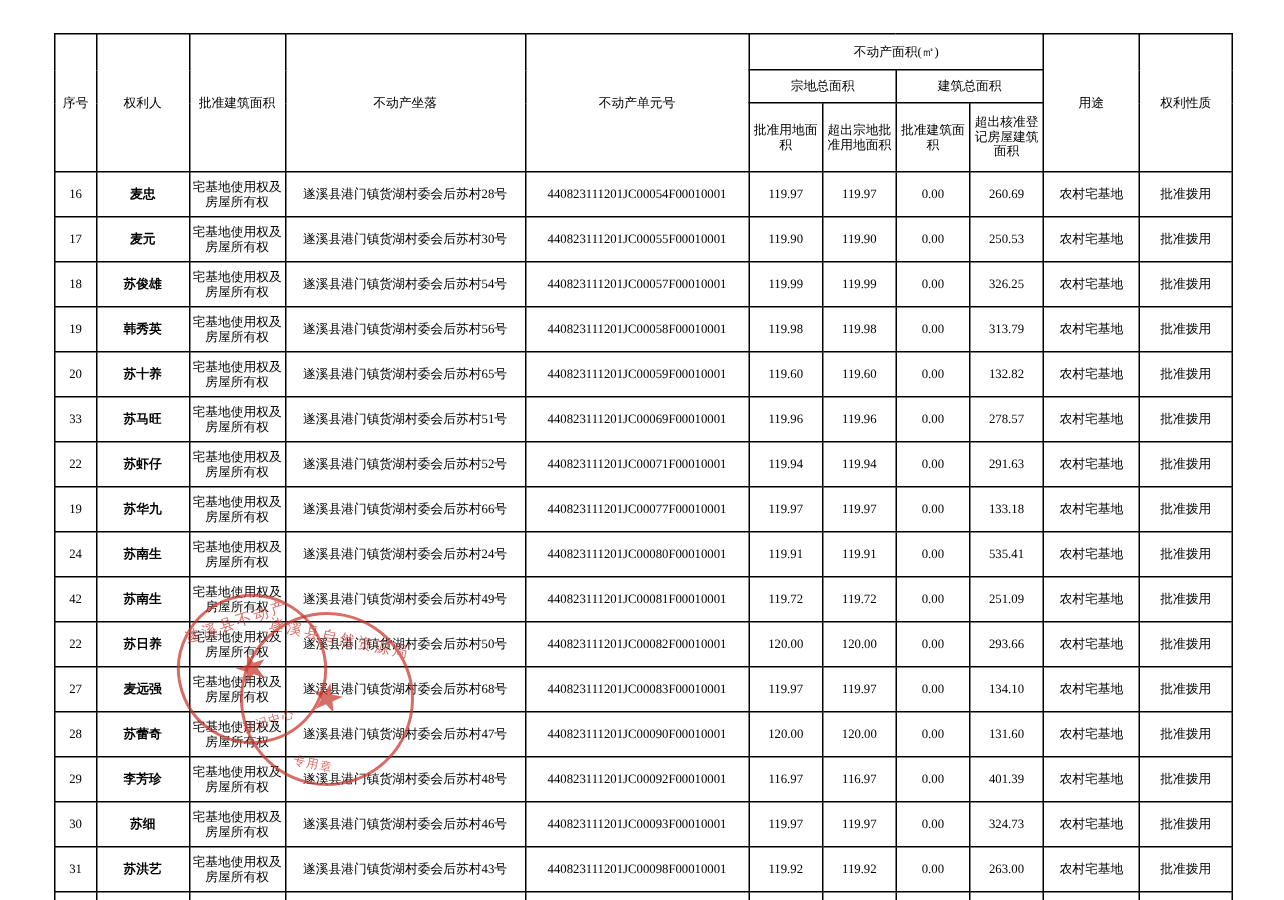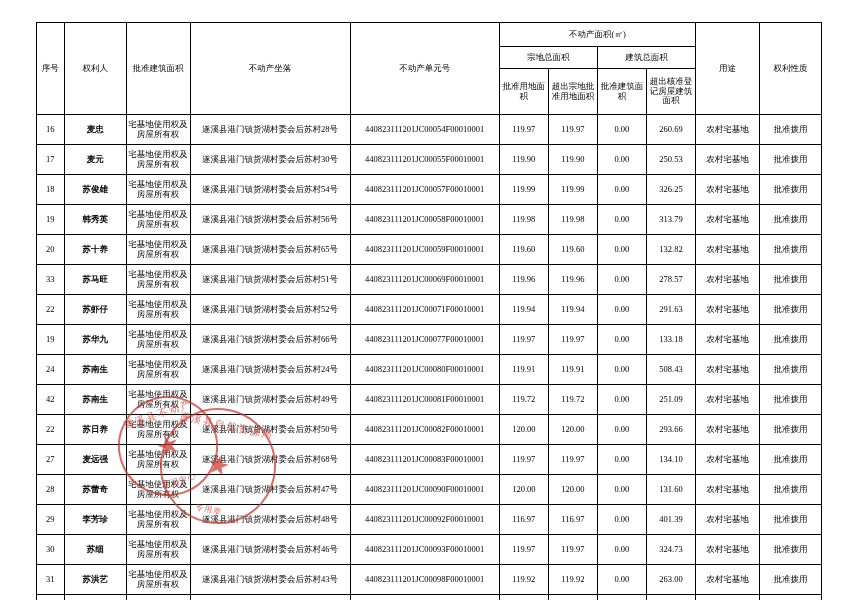--- a/index.html
+++ b/index.html
@@ -269,21 +269,21 @@
         </tr>
         <tr>
           <td class="seq">24</td>
           <td class="owner">苏南生</td>
           <td class="type">宅基地使用权及房屋所有权</td>
           <td class="loc">遂溪县港门镇货湖村委会后苏村24号</td>
           <td class="unit">440823111201JC00080F00010001</td>
           <td class="num">119.91</td>
           <td class="num">119.91</td>
           <td class="num">0.00</td>
-          <td class="num">508.43</td>
+          <td class="num">535.41</td>
           <td class="use">农村宅基地</td>
           <td class="nature">批准拨用</td>
         </tr>
         <tr>
           <td class="seq">42</td>
           <td class="owner">苏南生</td>
           <td class="type">宅基地使用权及房屋所有权</td>
           <td class="loc">遂溪县港门镇货湖村委会后苏村49号</td>
           <td class="unit">440823111201JC00081F00010001</td>
           <td class="num">119.72</td>

